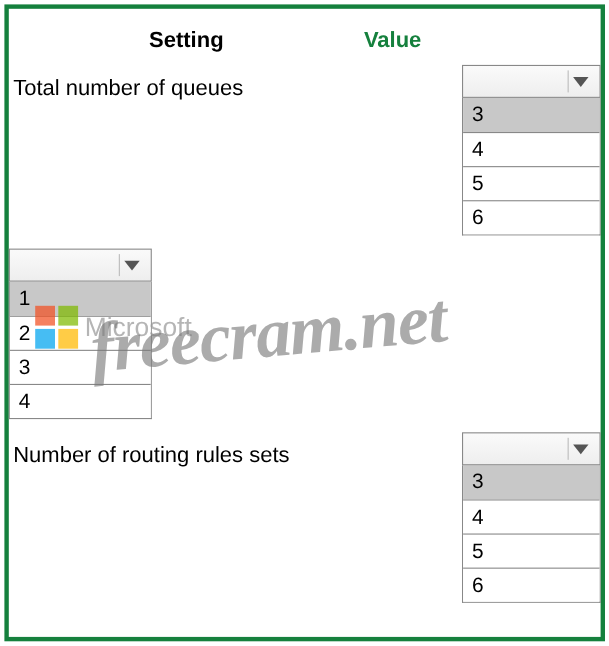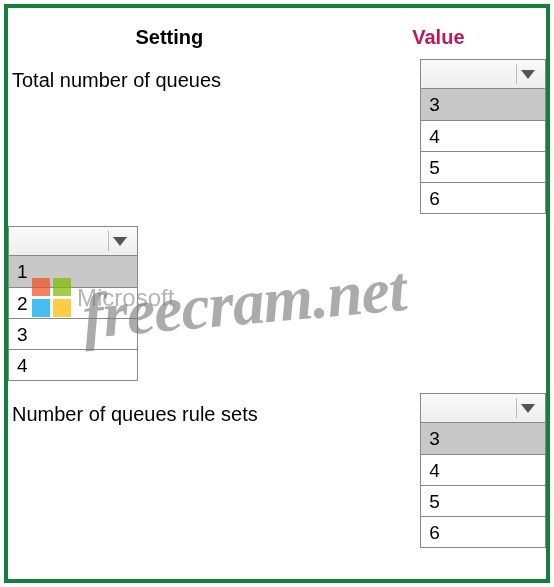--- a/index.html
+++ b/index.html
@@ -28,24 +28,24 @@
     }
     .header-setting {
       width: 60%;
       text-align: center;
       font-weight: bold;
       font-size: 20px;
       color: #000;
     }
     .header-value {
       width: 40%;
-      text-align: center;
+      text-align: left;
       font-weight: bold;
       font-size: 20px;
-      color: #be185d;
+      color: #15803d;
     }
     .row {
       display: flex;
       align-items: flex-start;
       margin-bottom: 12px;
       gap: 44px;
     }
     .setting-label {
       width: 380px;
       padding: 10px 4px 0 4px;
@@ -175,21 +175,21 @@
       <div class="option-list">
         <div class="option highlighted">1</div>
         <div class="option">2</div>
         <div class="option">3</div>
         <div class="option">4</div>
       </div>
     </div>
   </div>
 
   <div class="row">
-    <div class="setting-label">Number of queues rule sets</div>
+    <div class="setting-label">Number of routing rules sets</div>
     <div class="value-col">
       <div class="dropdown-collapsed">
         <div class="caret"></div>
       </div>
       <div class="option-list">
         <div class="option highlighted">3</div>
         <div class="option">4</div>
         <div class="option">5</div>
         <div class="option">6</div>
       </div>

